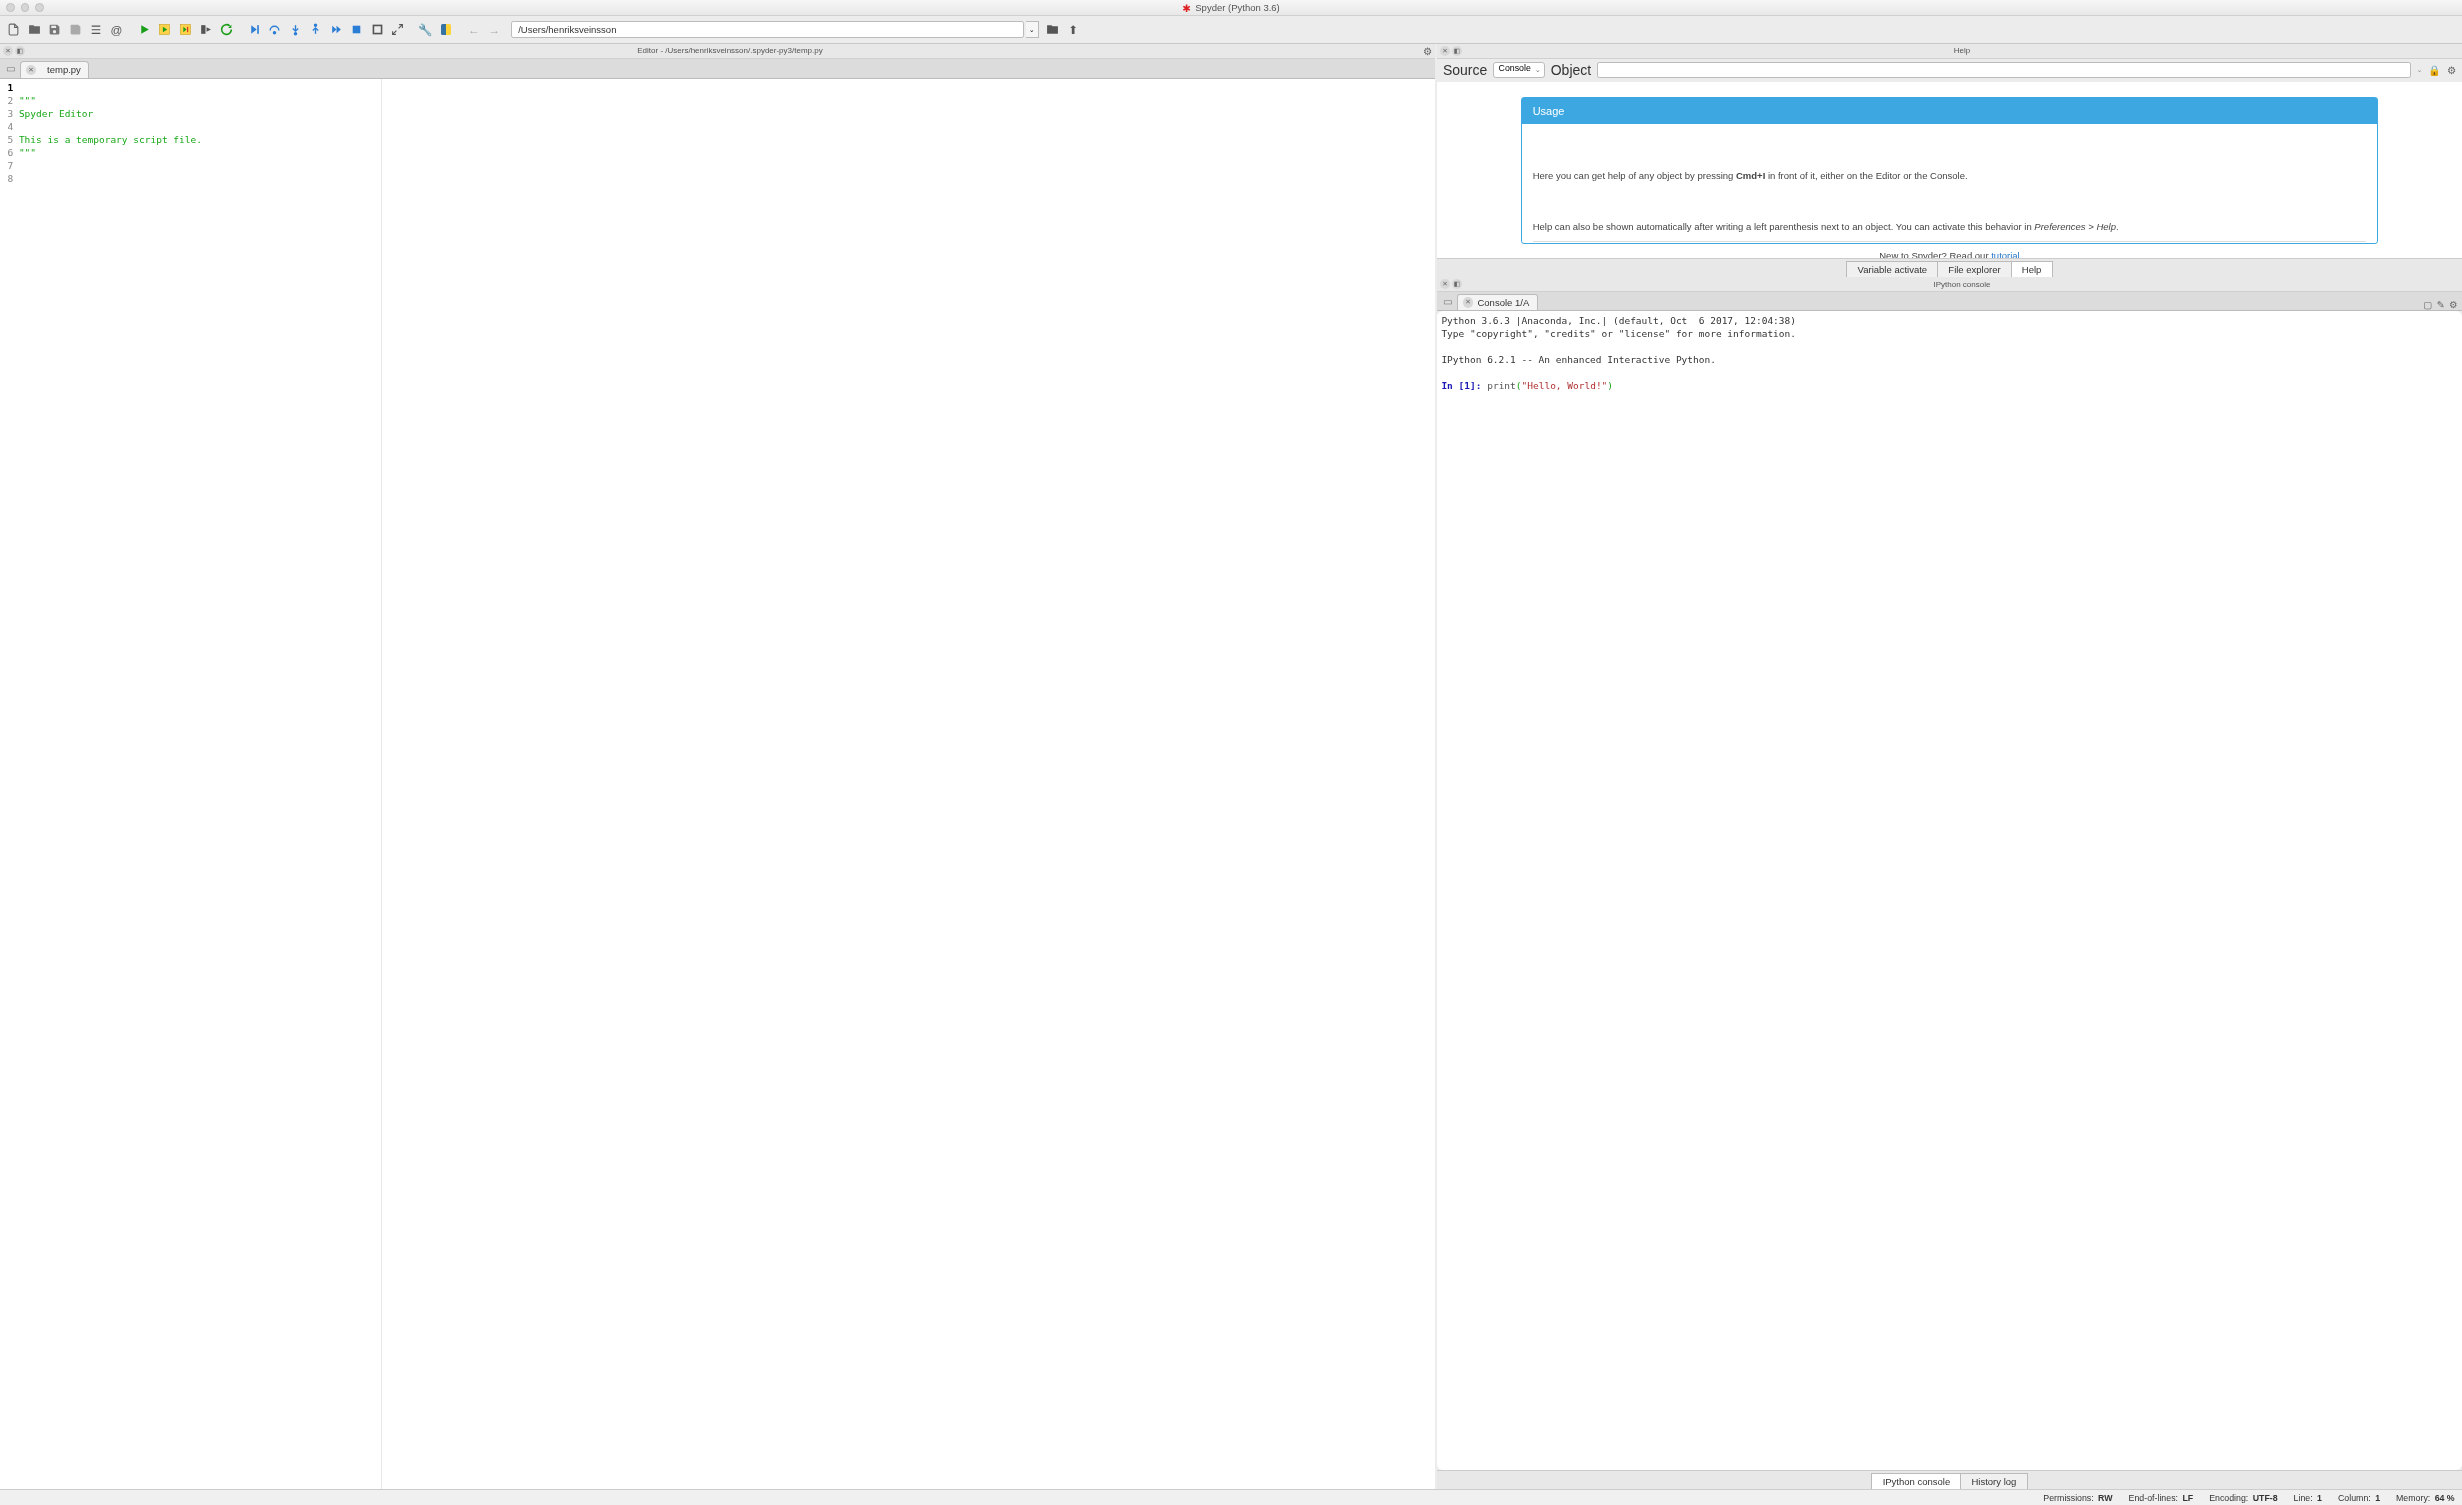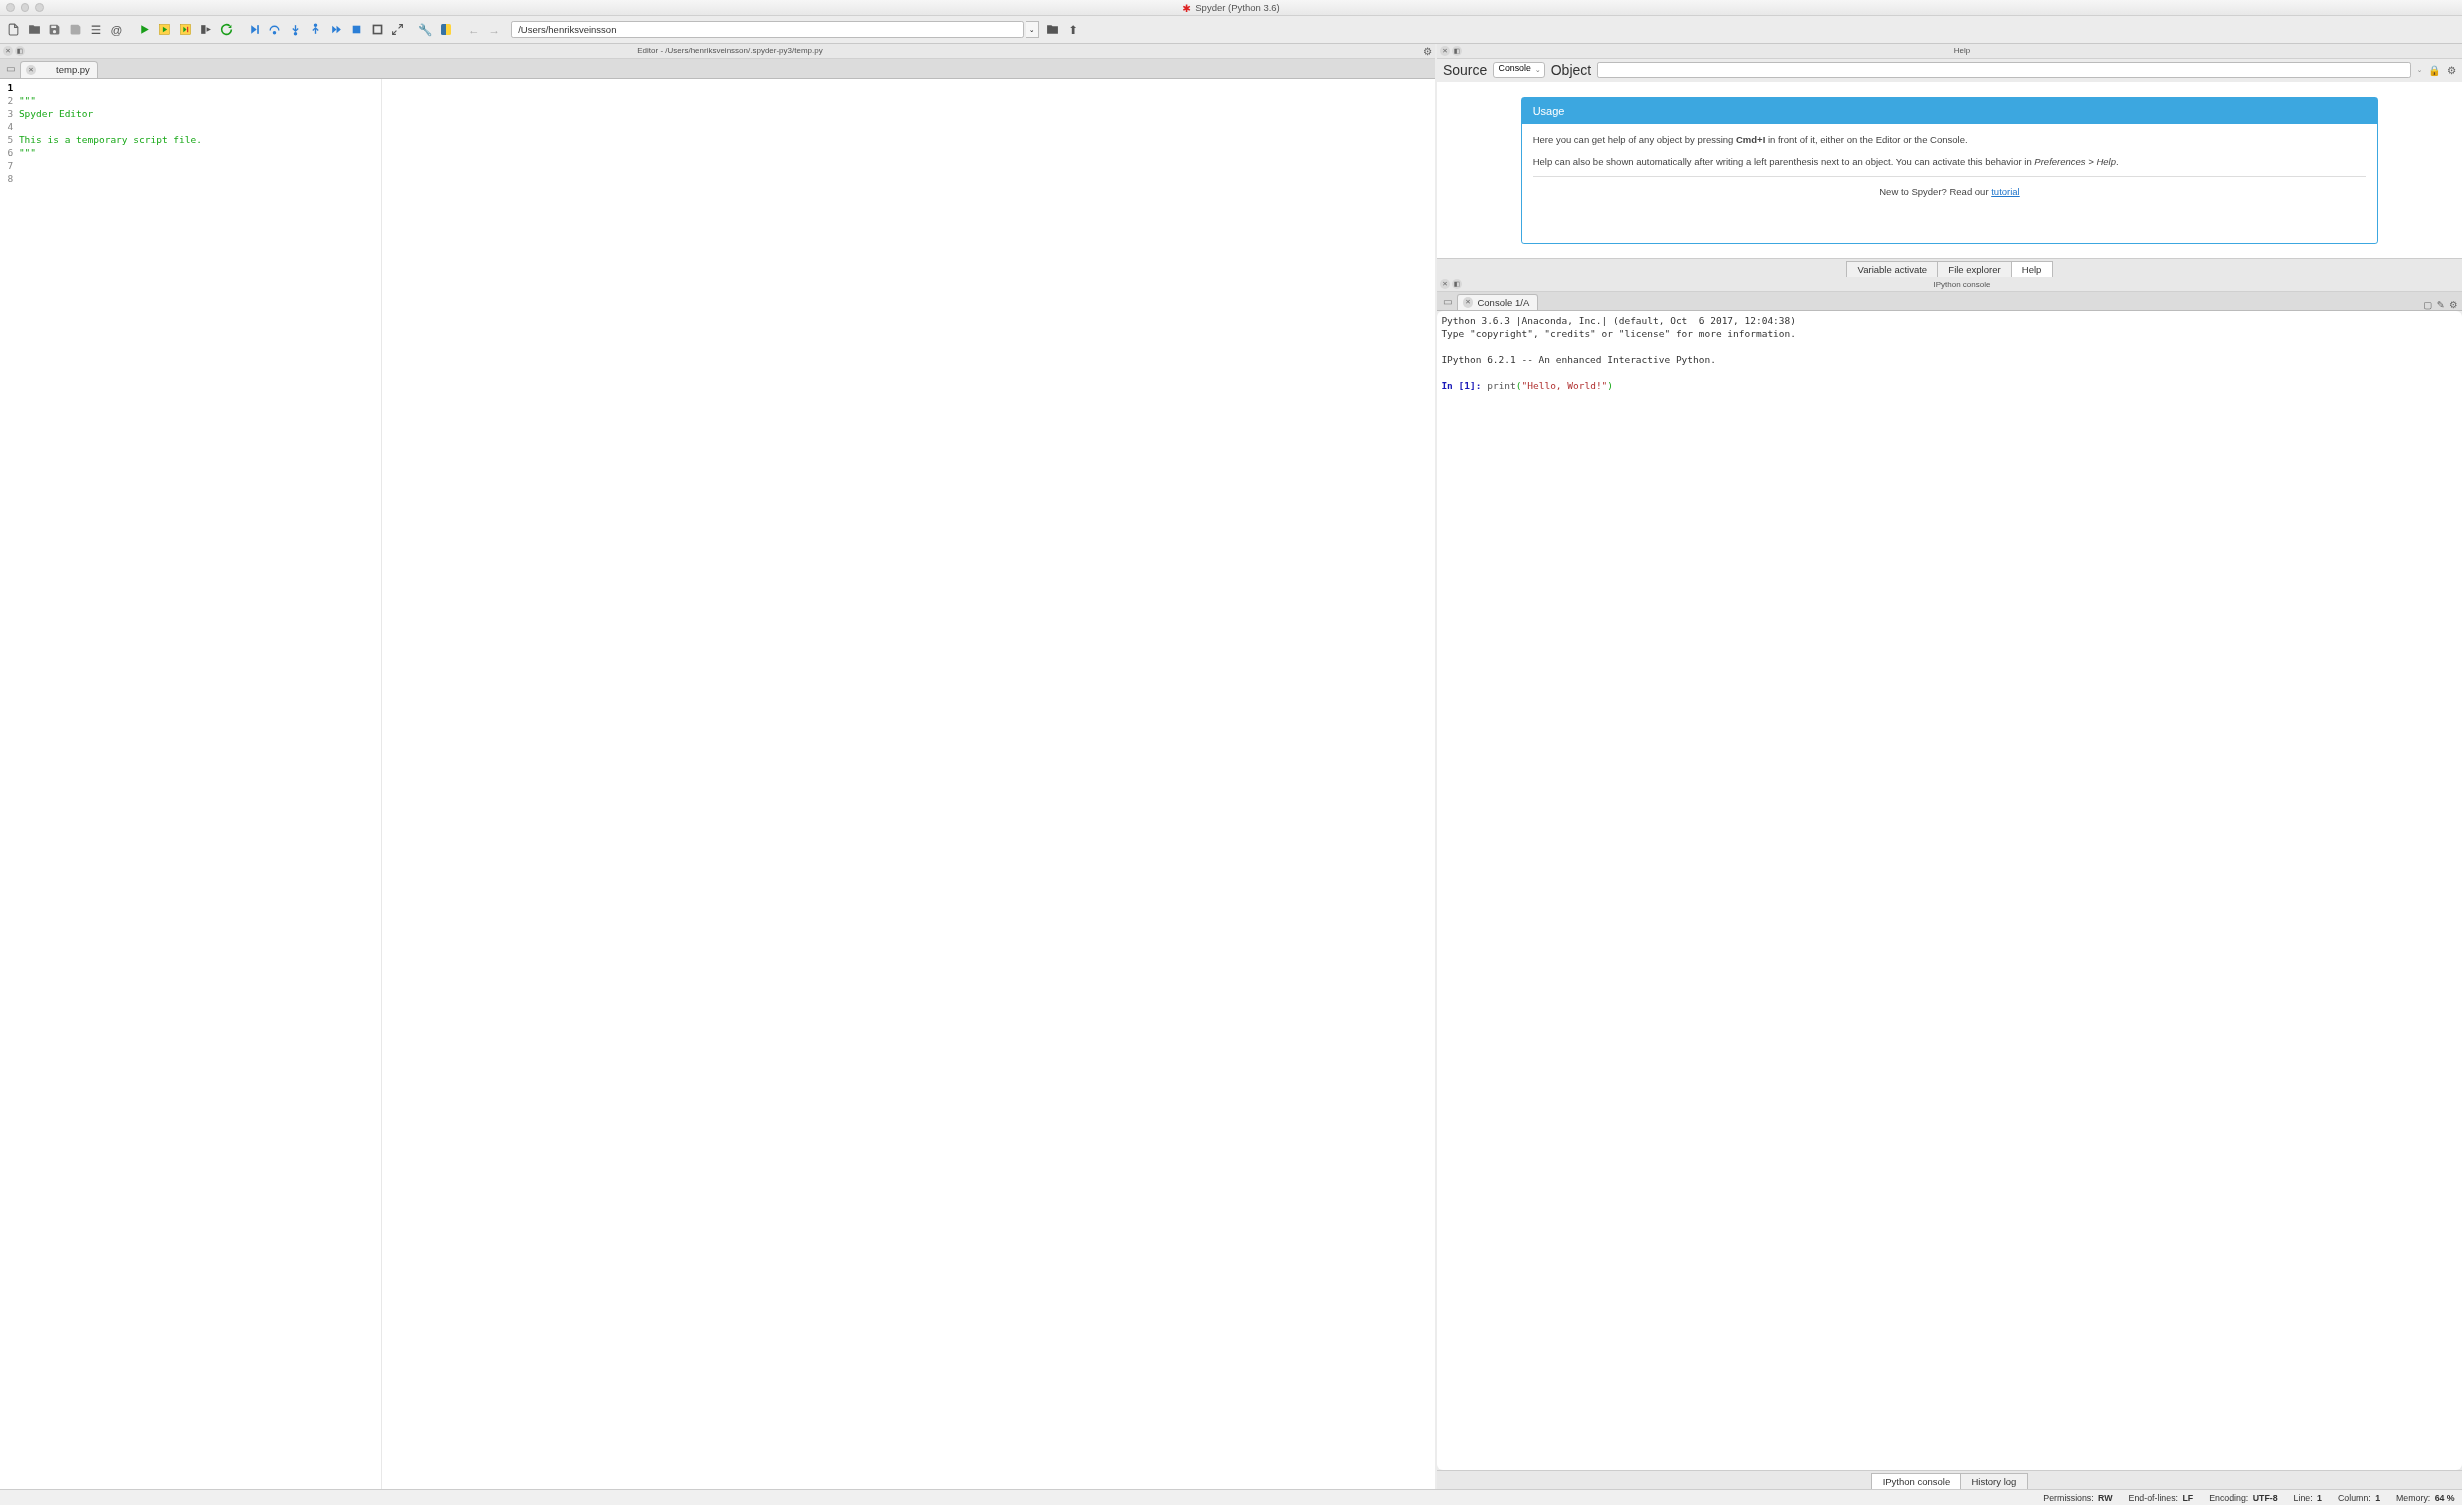--- a/index.html
+++ b/index.html
@@ -78,21 +78,21 @@
   height: 20.5px; background: #dcdcdc; display: flex; align-items: flex-end;
   border-bottom: 0.7px solid #bbb; padding-left: 2.9px;
 }
 .browse-tabs-btn {
   width: 16px; height: 16px; display: flex; align-items: center; justify-content: center;
   color: #777; font-size: 10.3px; margin-right: 1.5px; cursor: pointer; align-self: center;
 }
 .editor-tab {
   height: 17.6px; background: #f4f4f4; border: 0.7px solid #bbb; border-bottom: none;
   border-radius: 3.7px 3.7px 0 0; display: flex; align-items: center; padding: 0 7.3px 0 4.4px;
-  gap: 20px; font-size: 9.5px; color: #333;
+  gap: 11px; font-size: 9.5px; color: #333;
 }
 .tab-close { width:10.3px; height:10.3px; border-radius:50%; background:#d8d8d8; display:flex; align-items:center; justify-content:center; font-size:6.6px; color:#666;}
 .editor-body { flex: 1; background: #fff; display: flex; font-family: Menlo, Monaco, monospace; font-size: 9.5px; overflow: hidden; position: relative; }
 .gutter { width: 16px; text-align: right; padding: 1.5px 2.9px 0 0; color: #888; background: #fff; line-height: 13px; }
 .gutter .ln1 { color: #000; font-weight: bold; }
 .code-area { flex: 1; padding: 1.5px 0 0 2.9px; line-height: 13px; white-space: pre; position: relative; }
 .code-area .l1 { background: #fcecf0; display: block; }
 .c-comment { color: #a0a0a0; font-style: italic; }
 .c-str { color: #18a818; }
 .split-line { position: absolute; top:0; bottom:0; left: 365px; width:0.7px; background: #e8e8e8; }
@@ -111,21 +111,21 @@
 }
 .help-lock { font-size: 10.3px; color: #666; cursor: pointer; }
 .help-content-area { background: #fff; padding: 14.7px; display: flex; justify-content: center; height: 176px; }
 .usage-box {
   width: 86%; border: 0.7px solid #3ca7e0; border-radius: 2.9px;
 }
 .usage-title {
   background: #3ca7e0; color: #fff; padding: 7.3px 10.3px; font-size: 11px;
 }
 .usage-body { padding: 8.8px 10.3px; font-size: 9.5px; color: #444; line-height: 1.5; }
-.usage-body p { margin-bottom: 7.3px; }
+.usage-body p { margin-bottom: 7.3px; margin-top: 36px; }
 .usage-body hr { border: none; border-top: 0.7px solid #ddd; margin: 7.3px 0; }
 .usage-footer { text-align: center; font-size: 9.5px; color: #444; }
 .usage-footer a { color: #2277cc; text-decoration: underline; cursor: pointer; }
 .pref-em { font-style: italic; }
 .panel-tabs {
   height: 19px; background: #e8e8e8; border-top: 0.7px solid #ccc;
   display: flex; justify-content: center; align-items: flex-end;
 }
 .panel-tab {
   height: 16px; padding: 0 10.3px; display: flex; align-items: center;

